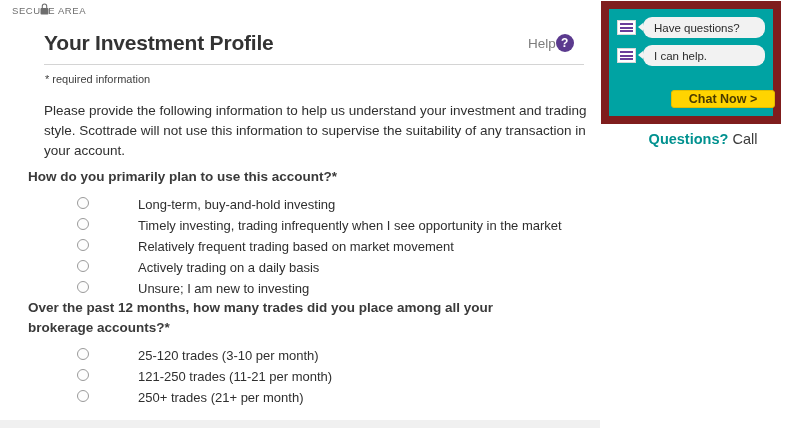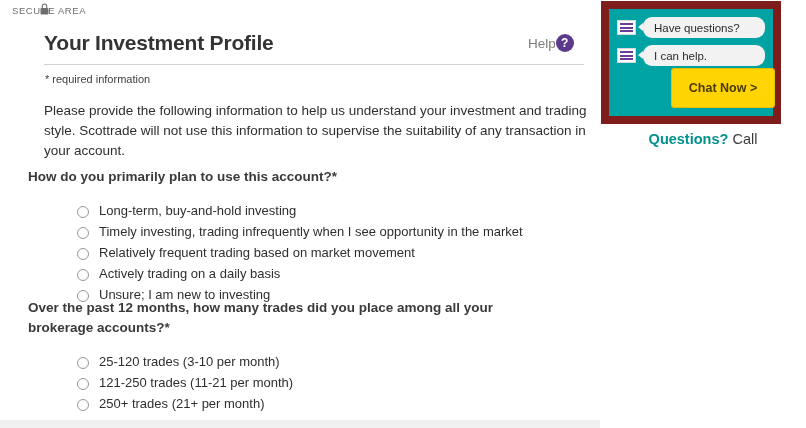--- a/index.html
+++ b/index.html
@@ -122,23 +122,24 @@
     line-height: 20px;
     margin: 0 0 10px 0;
   }
   .opt-list {
     margin: 0;
     padding: 0;
     list-style: none;
   }
   .opt-row {
     display: flex;
-    align-items: flex-end;
+    align-items: flex-start;
     height: 21px;
     margin-left: 49px;
+    gap: 39px;
   }
   .radio {
     width: 12px;
     height: 12px;
     border-radius: 50%;
     border: 1px solid #9a9a9a;
     background: #fdfdfd;
     box-sizing: border-box;
     flex: 0 0 auto;
   }
@@ -213,21 +214,21 @@
     width: 0; height: 0;
     border-top: 4px solid transparent;
     border-bottom: 4px solid transparent;
     border-right: 5px solid #f2f2f2;
   }
   .chat-btn {
     position: absolute;
     left: 62px;
     bottom: 8px;
     width: 104px;
-    height: 40px;
+    height: 18px;
     background: #ffd400;
     border: 1px solid #e3be00;
     border-radius: 3px;
     color: #4a3b00;
     font-size: 12.5px;
     font-weight: bold;
     display: flex;
     align-items: center;
     justify-content: center;
     box-sizing: border-box;

